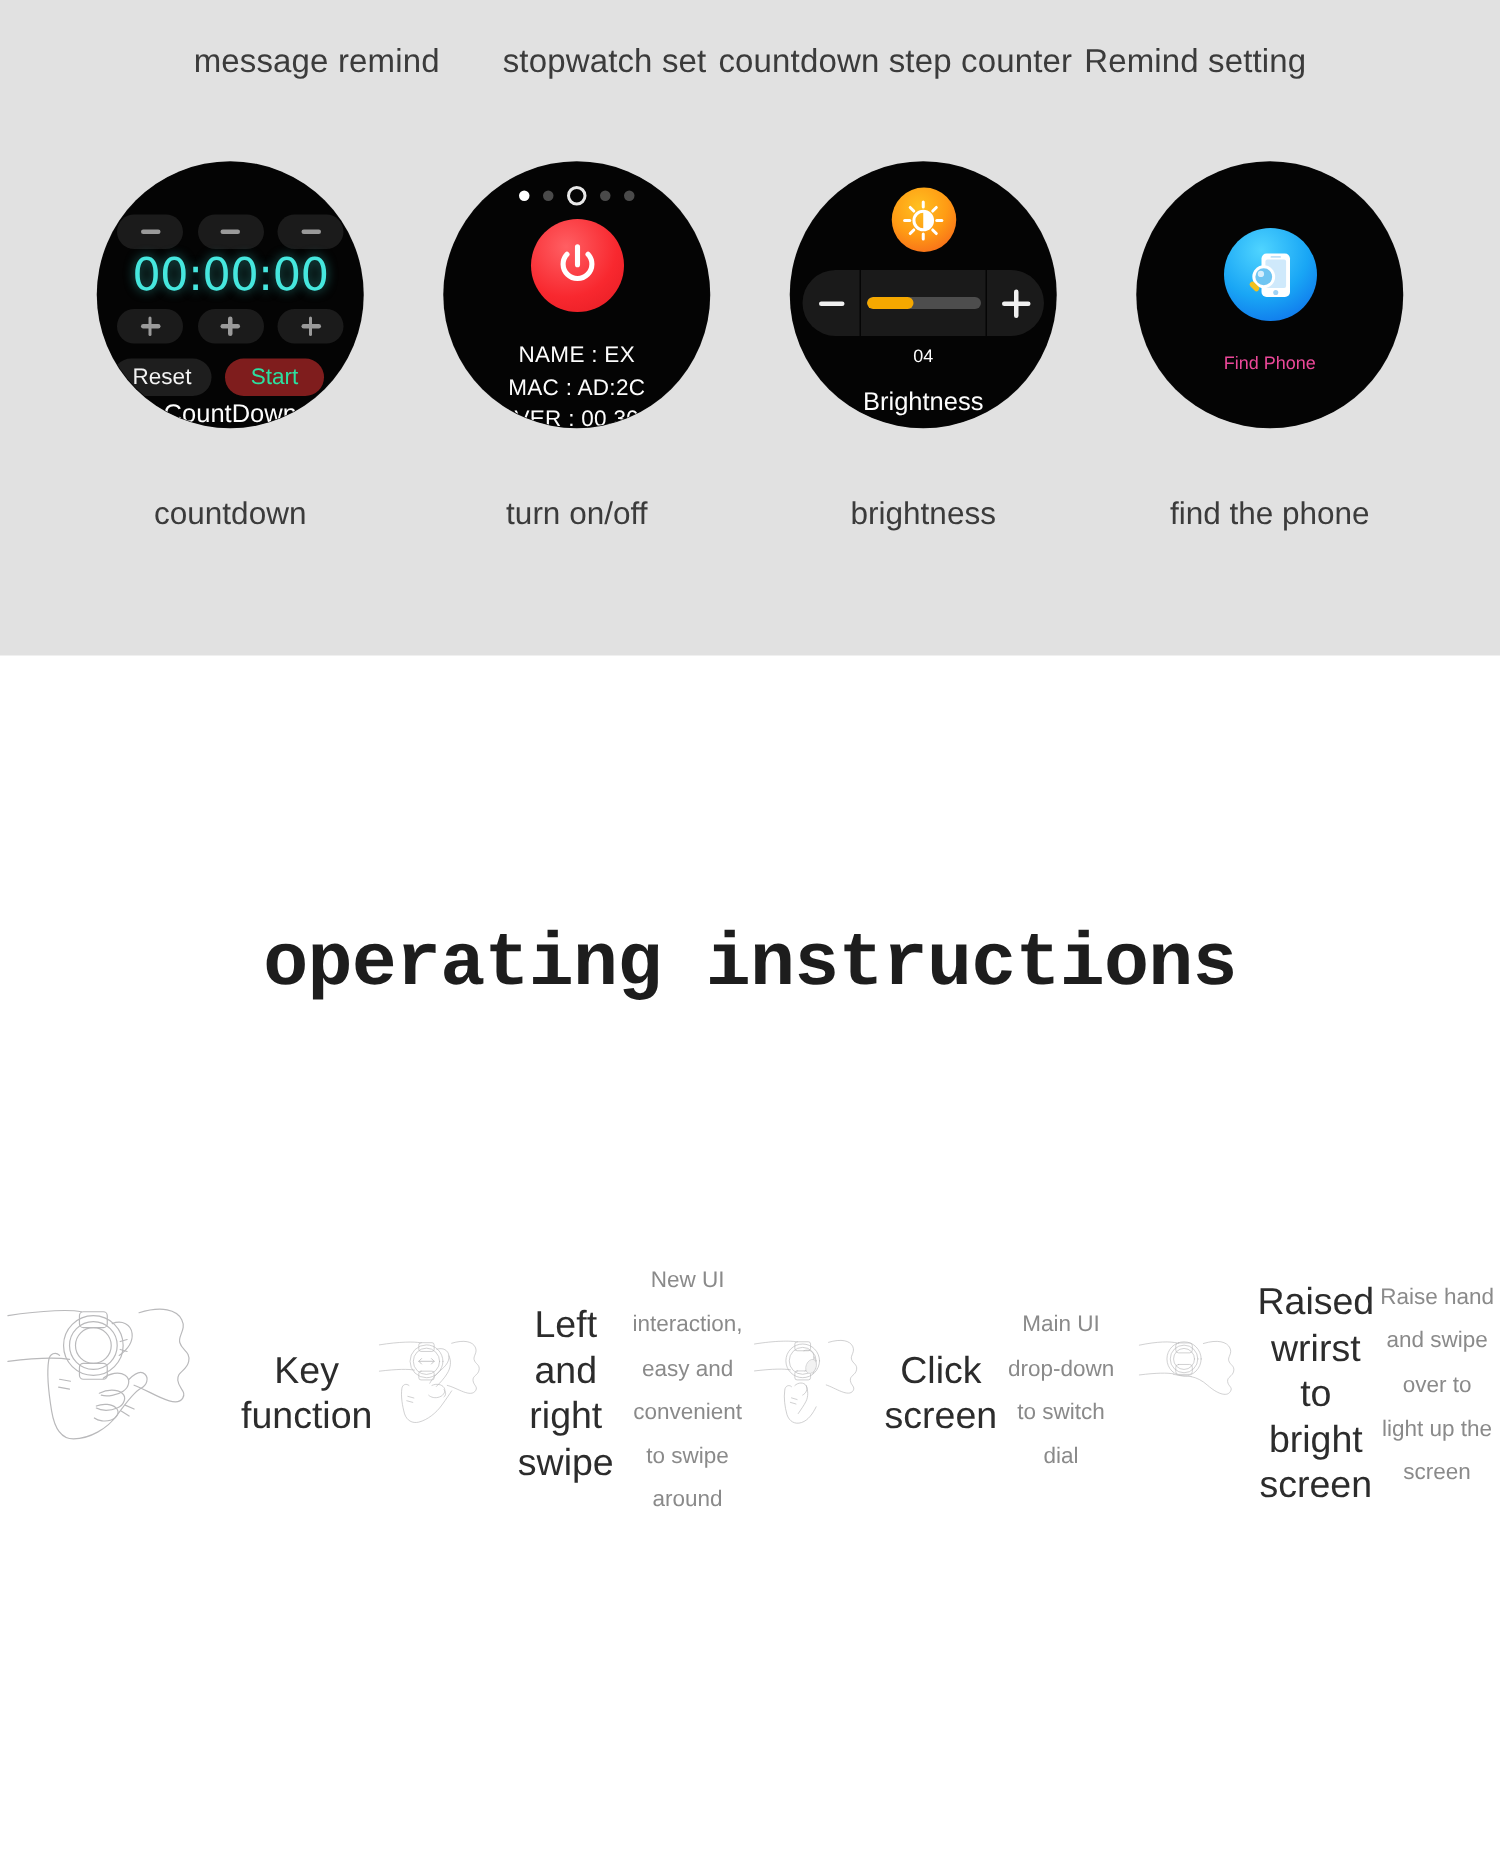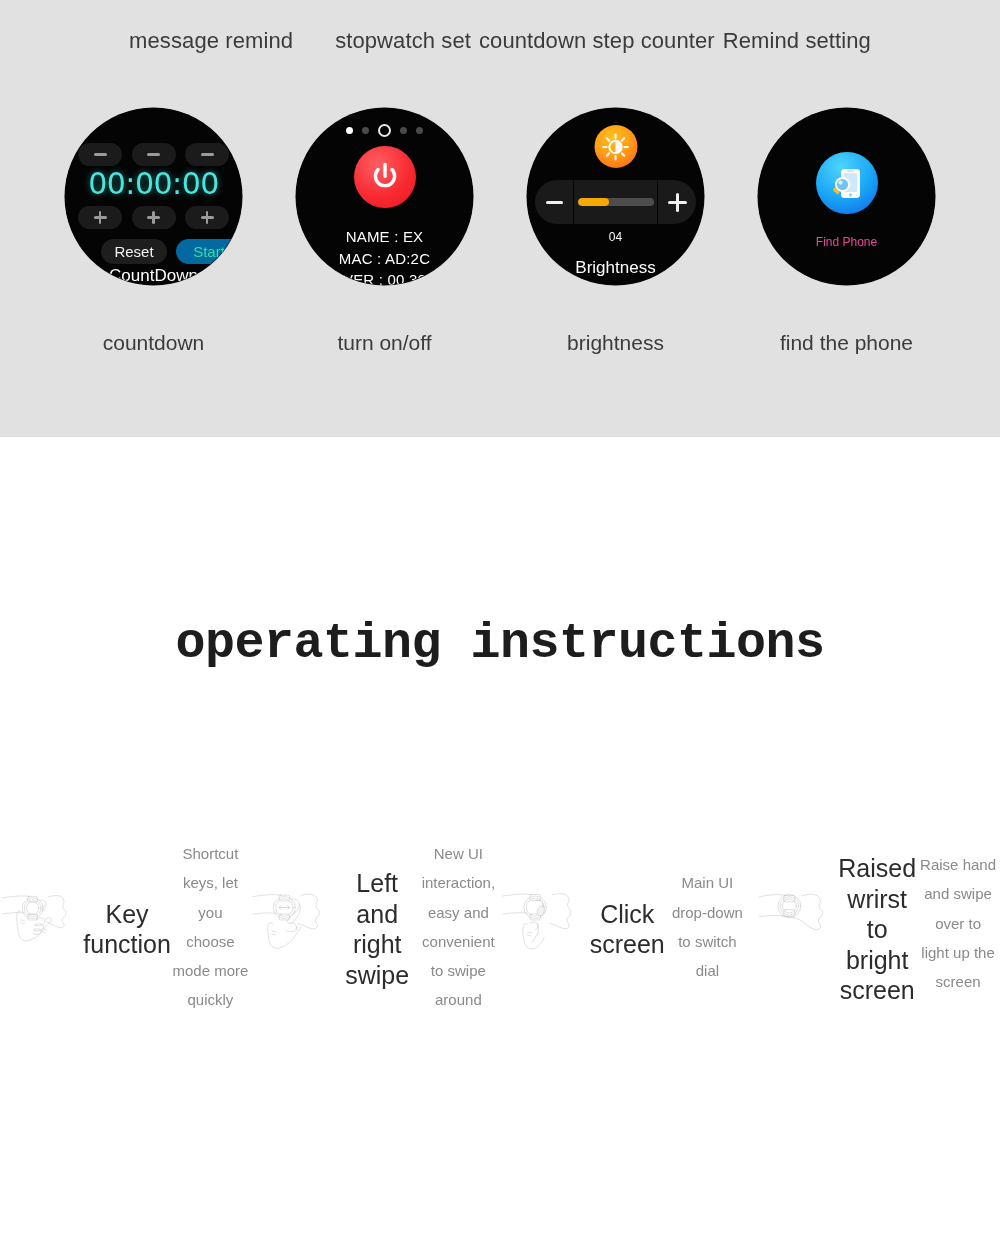--- a/index.html
+++ b/index.html
@@ -106,33 +106,33 @@
     text-align: center;
     font-family: "DejaVu Sans", sans-serif;
     font-size: 30px;
     letter-spacing: -0.5px;
     color: #46e7de;
     text-shadow: 0 0 7px rgba(60,230,220,0.55);
     font-weight: 400;
   }
   .cd-actions {
     position: absolute;
-    left: 36px; top: 131px;
+    left: 10px; top: 131px;
     width: 141px;
     display: flex;
     justify-content: space-between;
   }
   .cd-act {
     height: 25px;
     border-radius: 13px;
     display: flex; align-items: center; justify-content: center;
     font-size: 15px;
   }
   .cd-act.reset { width: 66px; background: #1e1e1e; color: #f2f2f2; }
-  .cd-act.start { width: 66px; background: #0369a1; color: #2ce0a0; }
+  .cd-act.start { width: 66px; background: #7f1d1d; color: #2ce0a0; }
   .cd-label {
     position: absolute;
     left: 0; top: 158px;
     width: 177px;
     text-align: center;
     color: #fdfdfd;
     font-size: 17px;
   }
 
   
@@ -441,22 +441,20 @@
           <path d="M113 30 C123 26 132 31 133 40 C134 49 127 57 120 62"></path>
           <path d="M60 62 C56 58 50 60 49 67 C47 80 49 100 52 118 C55 136 62 146 74 146 C90 146 108 136 118 122 C128 108 136 98 142 95 C148 92 150 85 146 81 C142 77 136 80 130 86"></path>
           <path d="M104 85 C110 80 120 78 126 82 C132 86 130 94 124 98 C118 102 108 104 102 102"></path>
           <path d="M100 100 C108 96 118 96 123 100 C128 104 125 112 118 115 C111 118 102 118 97 115"></path>
           <path d="M97 113 C104 110 113 111 117 115 C121 119 118 125 112 127 C106 129 99 128 95 125"></path>
           <path d="M60 86 l11 2 M59 94 l11 2"></path>
           <path d="M122 118 l8 5 M126 112 l9 4"></path>
         </g>
       </svg>
       <div class="instr-title">Key function</div>
-      <div class="instr-sub">Shortcut keys, let you
-choose mode more quickly</div>
     </div>
 
     <div class="instr-cell c2">
       <svg class="instr-art" viewBox="0 0 240 175">
         <g fill="none" stroke="#b9b9bb" stroke-width="1.2" stroke-linecap="round" stroke-linejoin="round">
           <path d="M8 22 C45 16 72 16 82 18"></path>
           <path d="M8 70 C42 66 60 66 72 68"></path>
           <path d="M140 19 C163 12 178 16 183 26 C188 36 179 42 181 49 C183 57 192 58 190 68 C188 78 178 78 179 87 C180 96 188 98 184 105 C175 120 150 100 132 96"></path>
           <rect x="80" y="18" width="28" height="16" rx="4"></rect>
           <rect x="80" y="70" width="28" height="16" rx="4"></rect>

